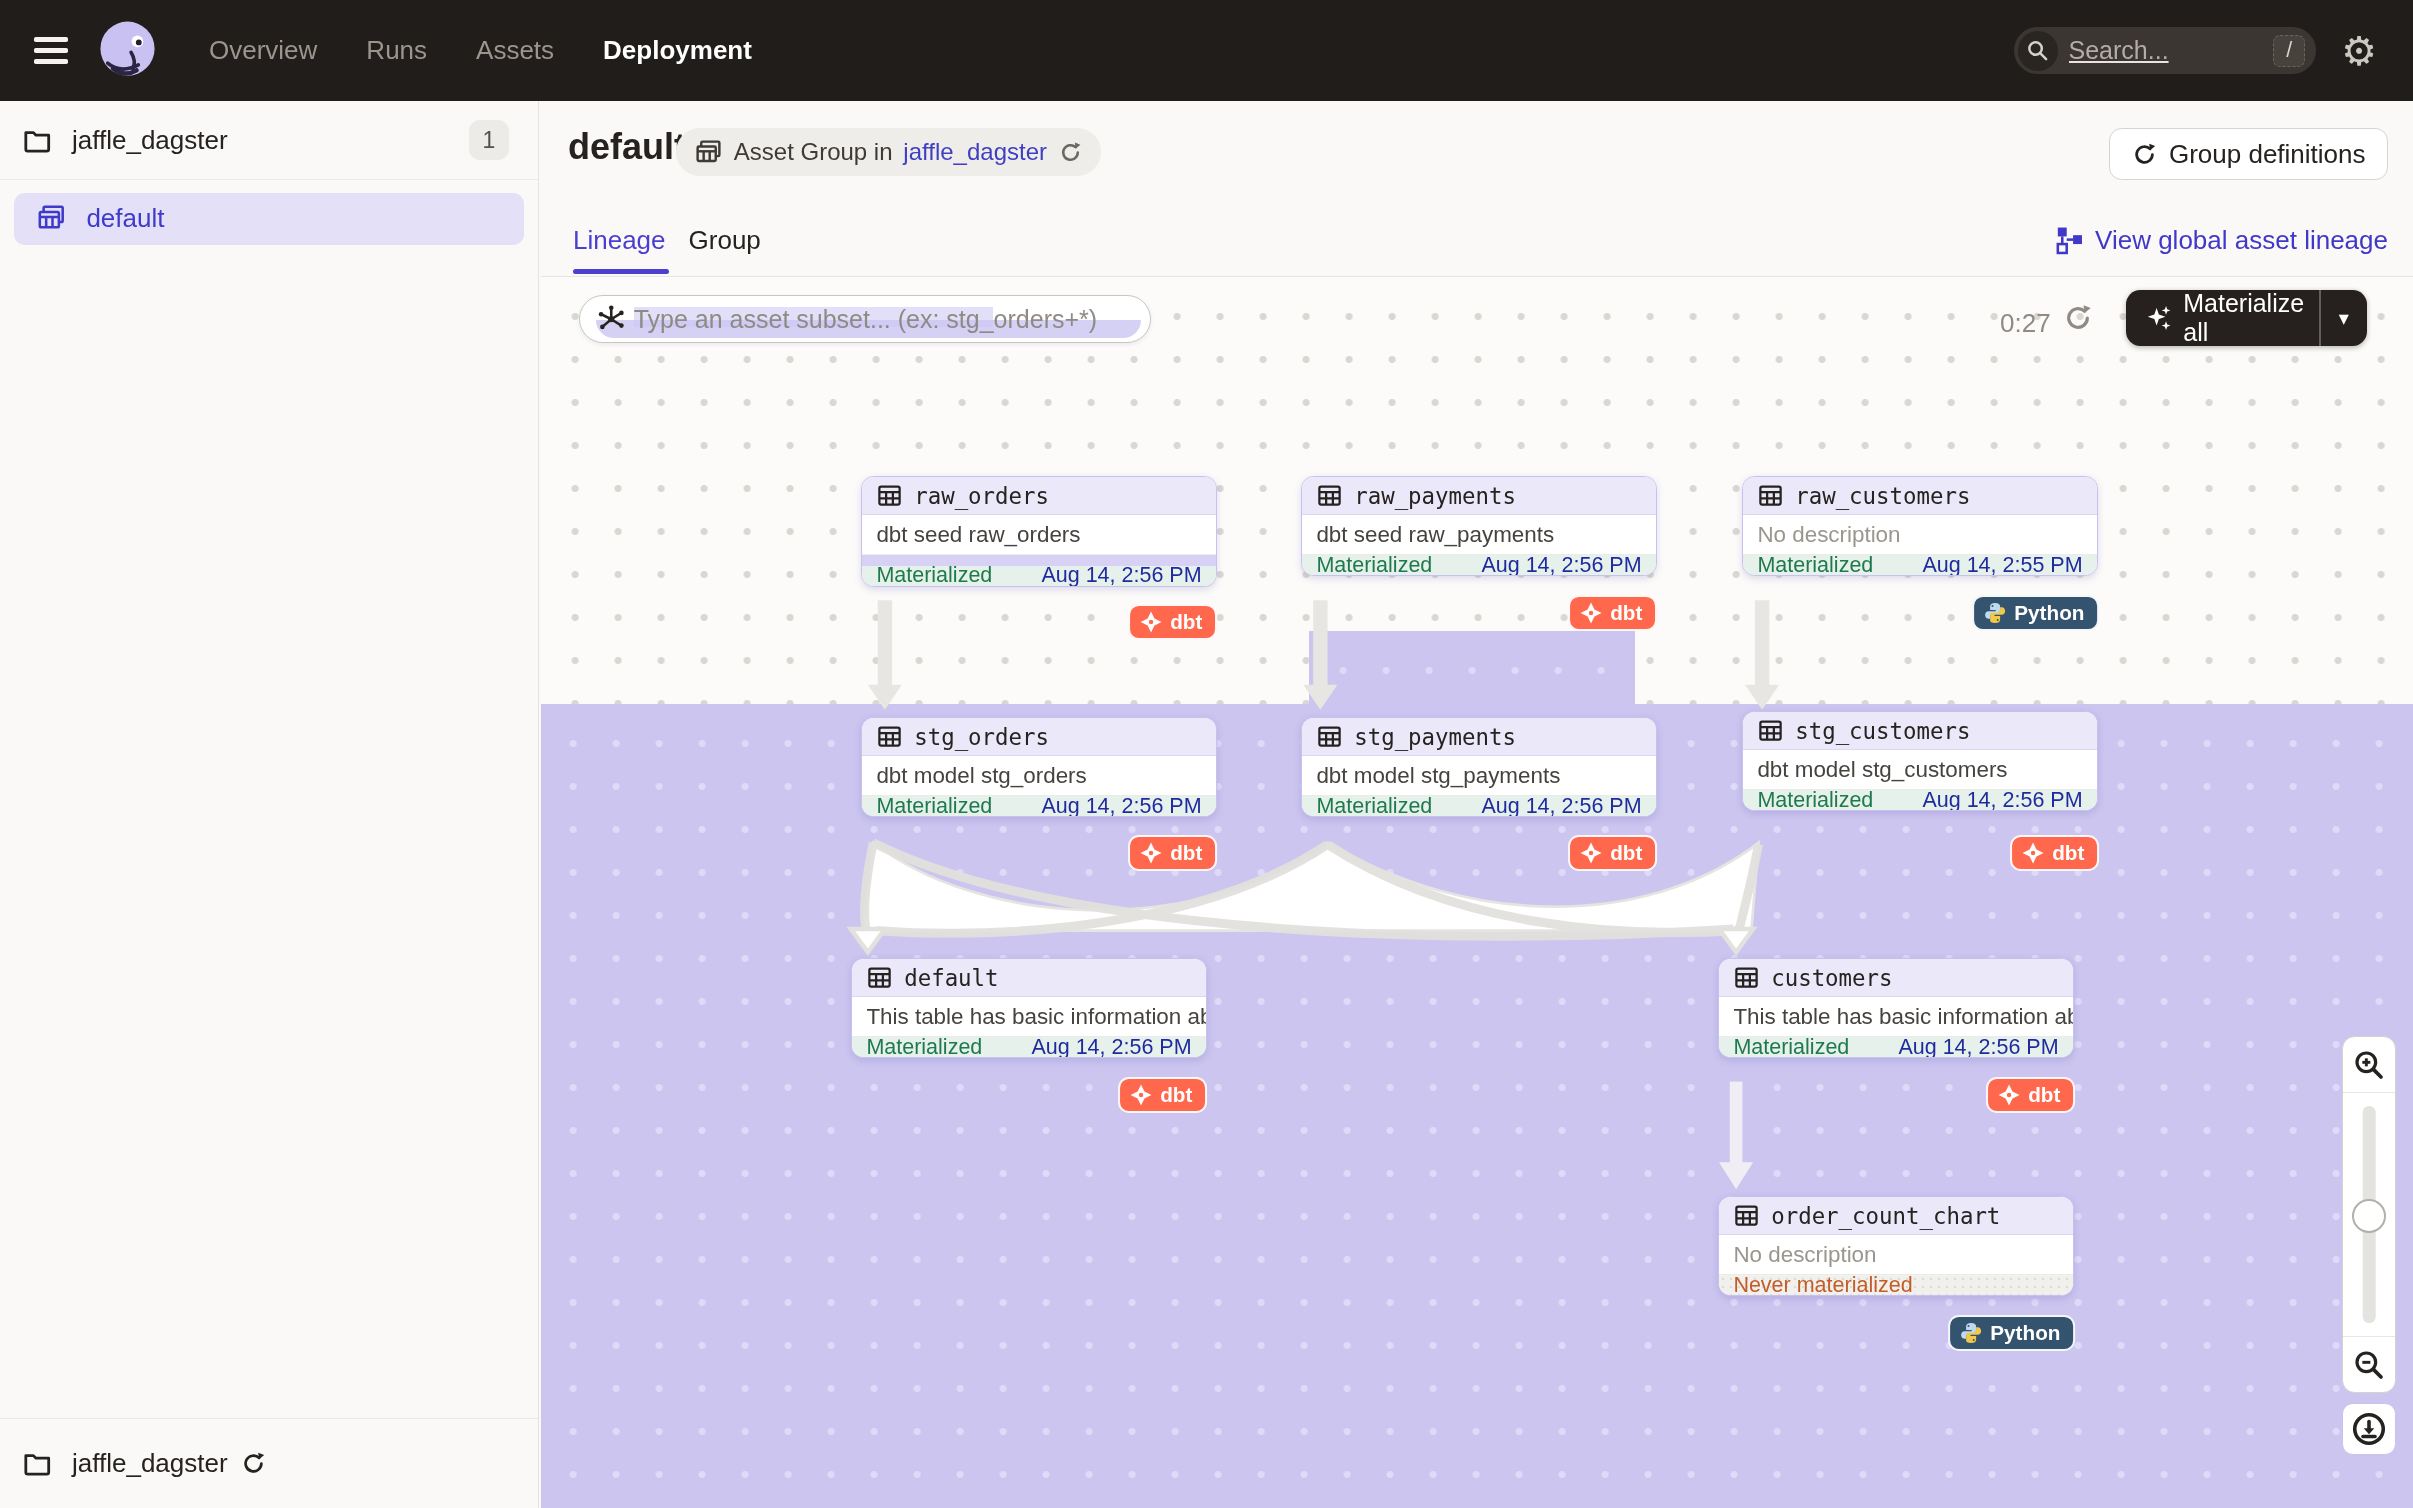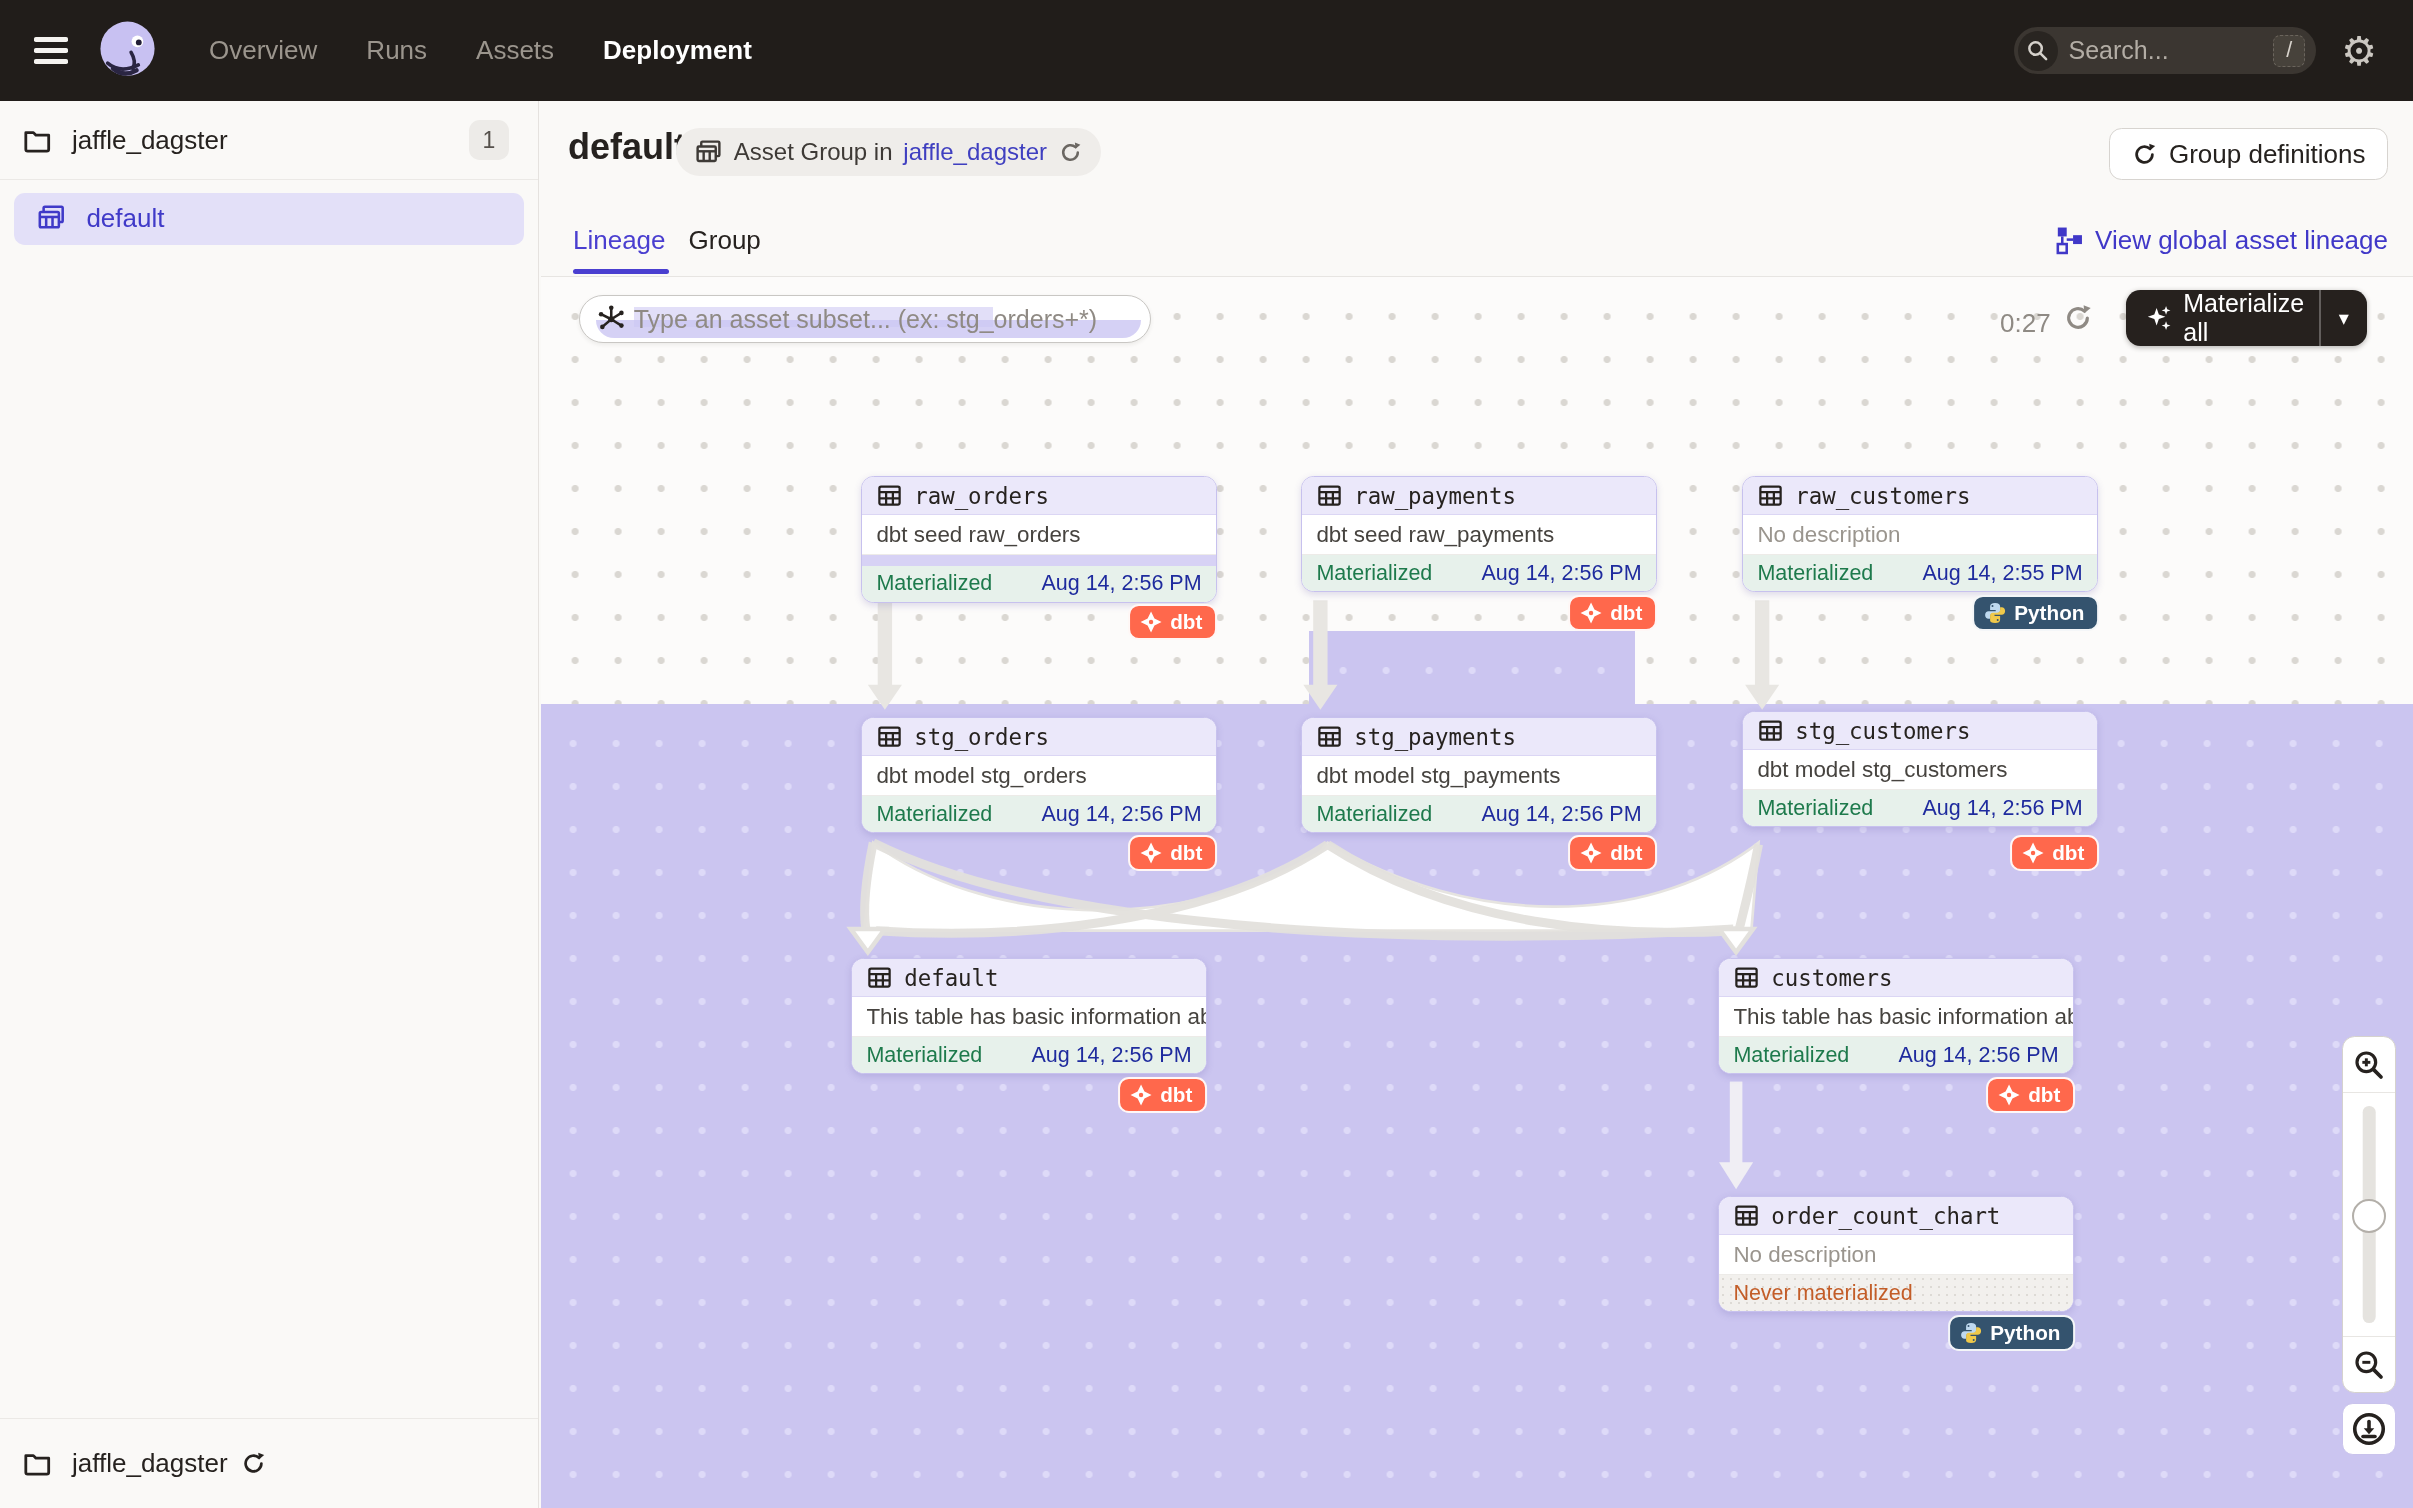--- a/index.html
+++ b/index.html
@@ -9,21 +9,21 @@
   
   .topnav { position:absolute; top:0; left:0; width:2413px; height:101px; background:#211D1A; display:flex; align-items:center; z-index:50; }
   .hamburger { width:34px; height:27px; margin-left:34px; display:flex; flex-direction:column; justify-content:space-between; cursor:pointer; }
   .hamburger span { display:block; height:5.4px; background:#F5F3F0; border-radius:1.8px; }
   .logo { width:65px; height:65px; margin-left:27px; }
   .nav-items { display:flex; gap:41px; margin-left:41px; }
   .nav-item { font-size:26px; color:#9B958D; cursor:pointer;margin-left:8px; }
   .nav-item.active { color:#FFFFFF; font-weight:bold; }
   .search-pill { margin-left:auto; width:302px; height:47px; background:#3B3631; border-radius:24px; display:flex; align-items:center; position:relative; }
   .search-circle { width:40px; height:40px; margin-left:3.6px; border-radius:50%; background:#292521; display:flex; align-items:center; justify-content:center; flex:none; }
-  .search-input { flex:1; min-width:0; background:transparent; border:none; outline:none; font-size:25px; color:#E8E4DF; padding:0 10.8px; font-family:"Liberation Sans",sans-serif; }
+  .search-input { flex:1; min-width:0; background:transparent; border:none; outline:none; font-size:25px; color:#E8E4DF; padding:0 10.8px; font-family:"Liberation Sans",sans-serif;text-decoration:underline; }
   .search-input::placeholder { color:#B3ADA5; }
   .kbd-slash { width:32px; height:32px; margin-right:10.8px; border-radius:7.2px; background:#47423B; border:1.8px dashed #6B655D; color:#D8D3CC; font-size:21.5px; display:flex; align-items:center; justify-content:center; flex:none; }
   .gear { font-family:"DejaVu Sans", sans-serif; font-size:40px; color:#CBC7C1; margin:0 36px 0 25px; cursor:pointer; line-height:1; }
 
   
   .sidebar { position:absolute; top:101px; left:0; width:539px; bottom:0; background:#FAF9F7; border-right:1.8px solid #E5E2DF; z-index:40; }
   .side-group-header { height:79px; display:flex; align-items:center; border-bottom:1.8px solid #EBE9E6; cursor:pointer; }
   .side-group-header .label { font-size:26px; color:#26221F; margin-left:20px; }
   .count-badge { margin-left:auto; margin-right:29px; min-width:40px; height:40px; border-radius:10.8px; background:#EDEBE8; color:#55504B; font-size:23px; display:flex; align-items:center; justify-content:center; padding:0 9px; }
   .side-item { margin:12.6px 14.4px 0 14.4px; height:52px; border-radius:10.8px; display:flex; align-items:center; cursor:pointer; font-size:26px; color:#26221F; }
@@ -74,21 +74,21 @@
   .materialize-btn .divider { width:1.8px; height:56px; background:rgba(255,255,255,.28); margin-left:auto; }
   .materialize-btn .caret { width:52px; text-align:center; font-size:20px; }
 
   
   .node { position:absolute; width:356px; background:#fff; border:1.8px solid #C7C1EE; border-radius:12.6px; z-index:5; box-shadow:0 2.7px 7.2px rgba(90,80,160,.18); overflow:hidden; cursor:pointer; }
   .node-header { height:38px; background:#EBE8FA; border-bottom:0.9px solid #DBD6F4; display:flex; align-items:center; gap:10.8px; padding:0 14.4px; }
   .node-name { font-family:"DejaVu Sans Mono", monospace; font-size:22.4px; color:#26221F; }
   .node-desc { height:40px; display:flex; align-items:center; padding:0 14.4px; font-size:22.4px; color:#46433F; border-bottom:0.9px solid #EDEBE8; white-space:nowrap; overflow:hidden; }
   .node-desc.muted { color:#9A958E; }
   .node-strip { height:10.8px; background:#D7D2F5; }
-  .node-footer { height:36px; background:#E7F1EB; display:flex; align-items:center; justify-content:space-between; padding:0 14.4px; }
+  .node-footer { height:20px; background:#E7F1EB; display:flex; align-items:center; justify-content:space-between; padding:0 14.4px; }
   .node-footer .status { font-size:21.5px; color:#1E7A4C; }
   .node-footer .time { font-size:21.5px; color:#1F2B9E; }
   .node-footer.never { background-color:#F2F0ED; background-image:radial-gradient(#DDDAD5 1.3px, transparent 1.4px); background-size:8px 8px; }
   .node-footer.never .status { color:#C35D28; }
 
   .kind-badge { position:absolute; height:36px; border-radius:10.8px; border:2.7px solid rgba(255,255,255,.95); display:flex; align-items:center; gap:7.2px; padding:0 12.6px 0 9px; z-index:6; color:#fff; font-size:20.7px; font-weight:bold; transform:translateX(-100%); cursor:pointer; }
   .kind-badge.dbt { background:#FF684C; }
   .kind-badge.python { background:#34536E; }
 
   

